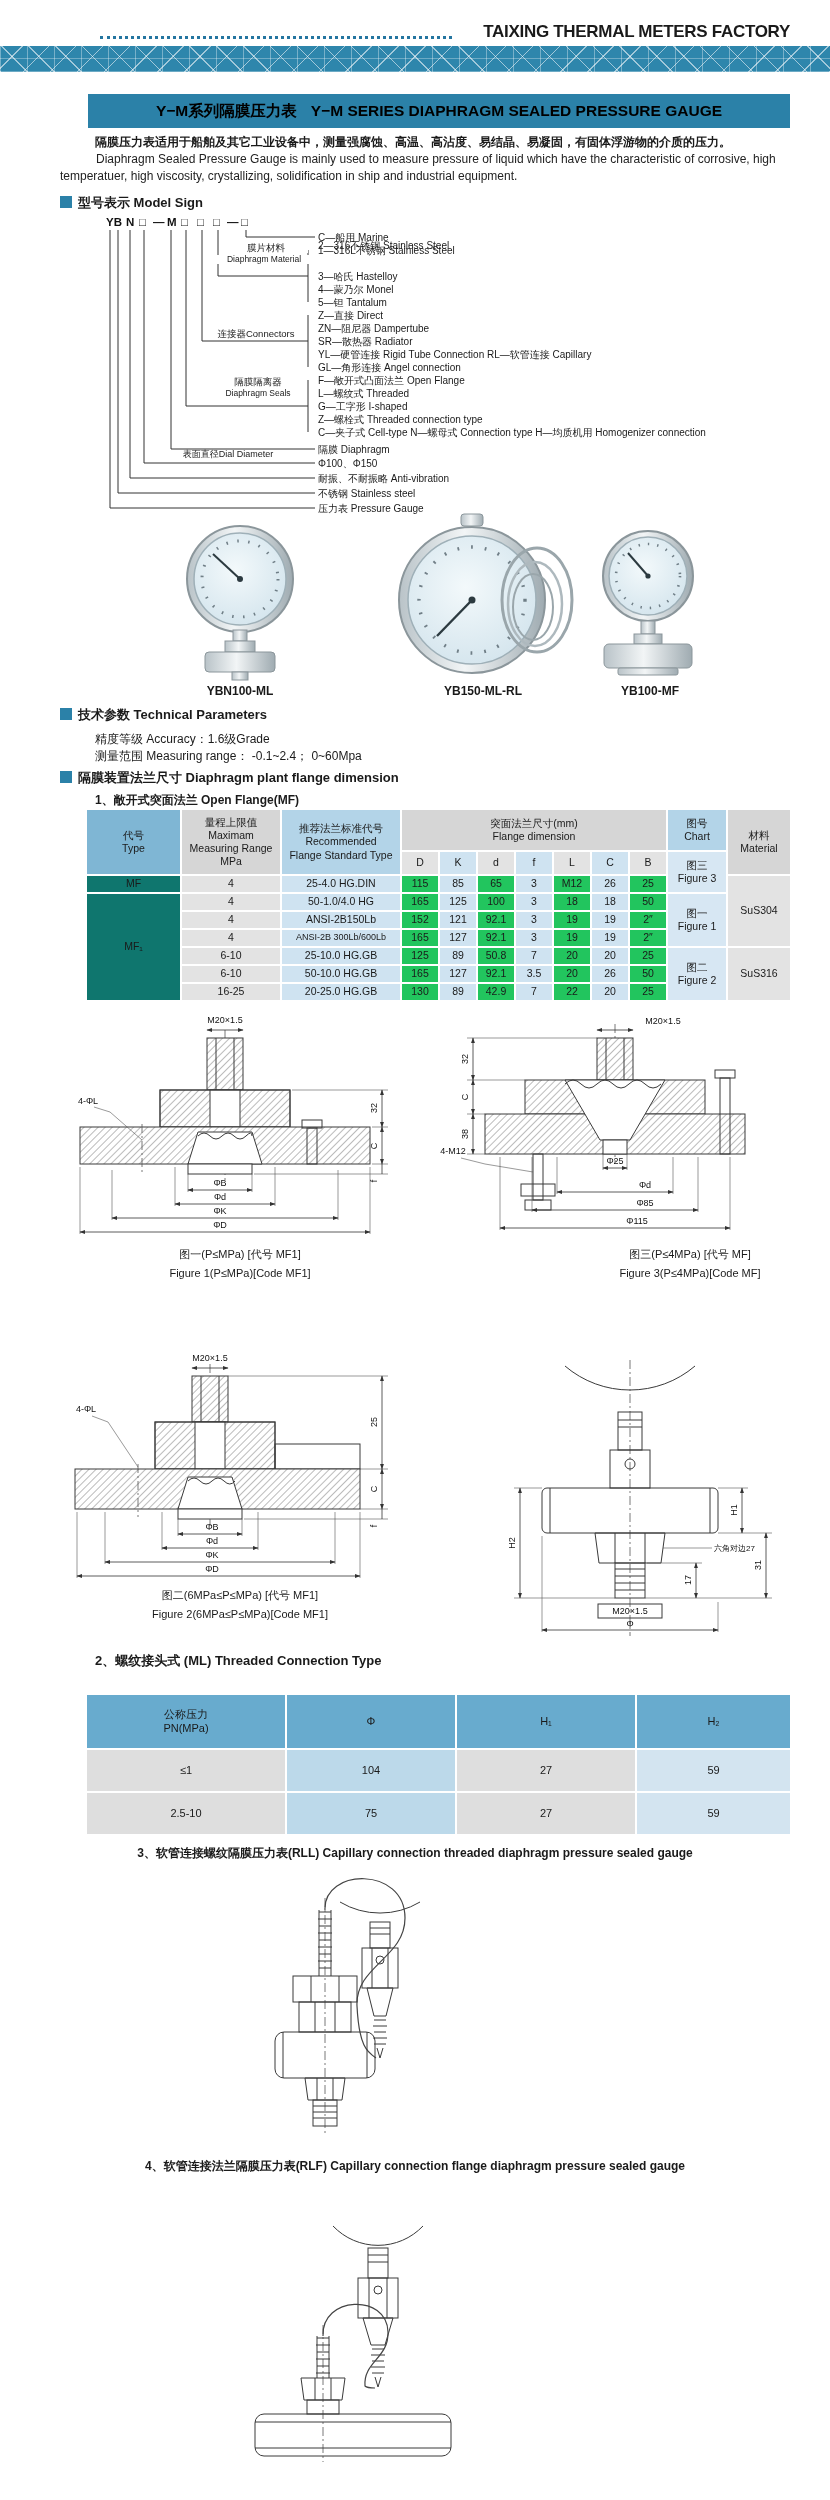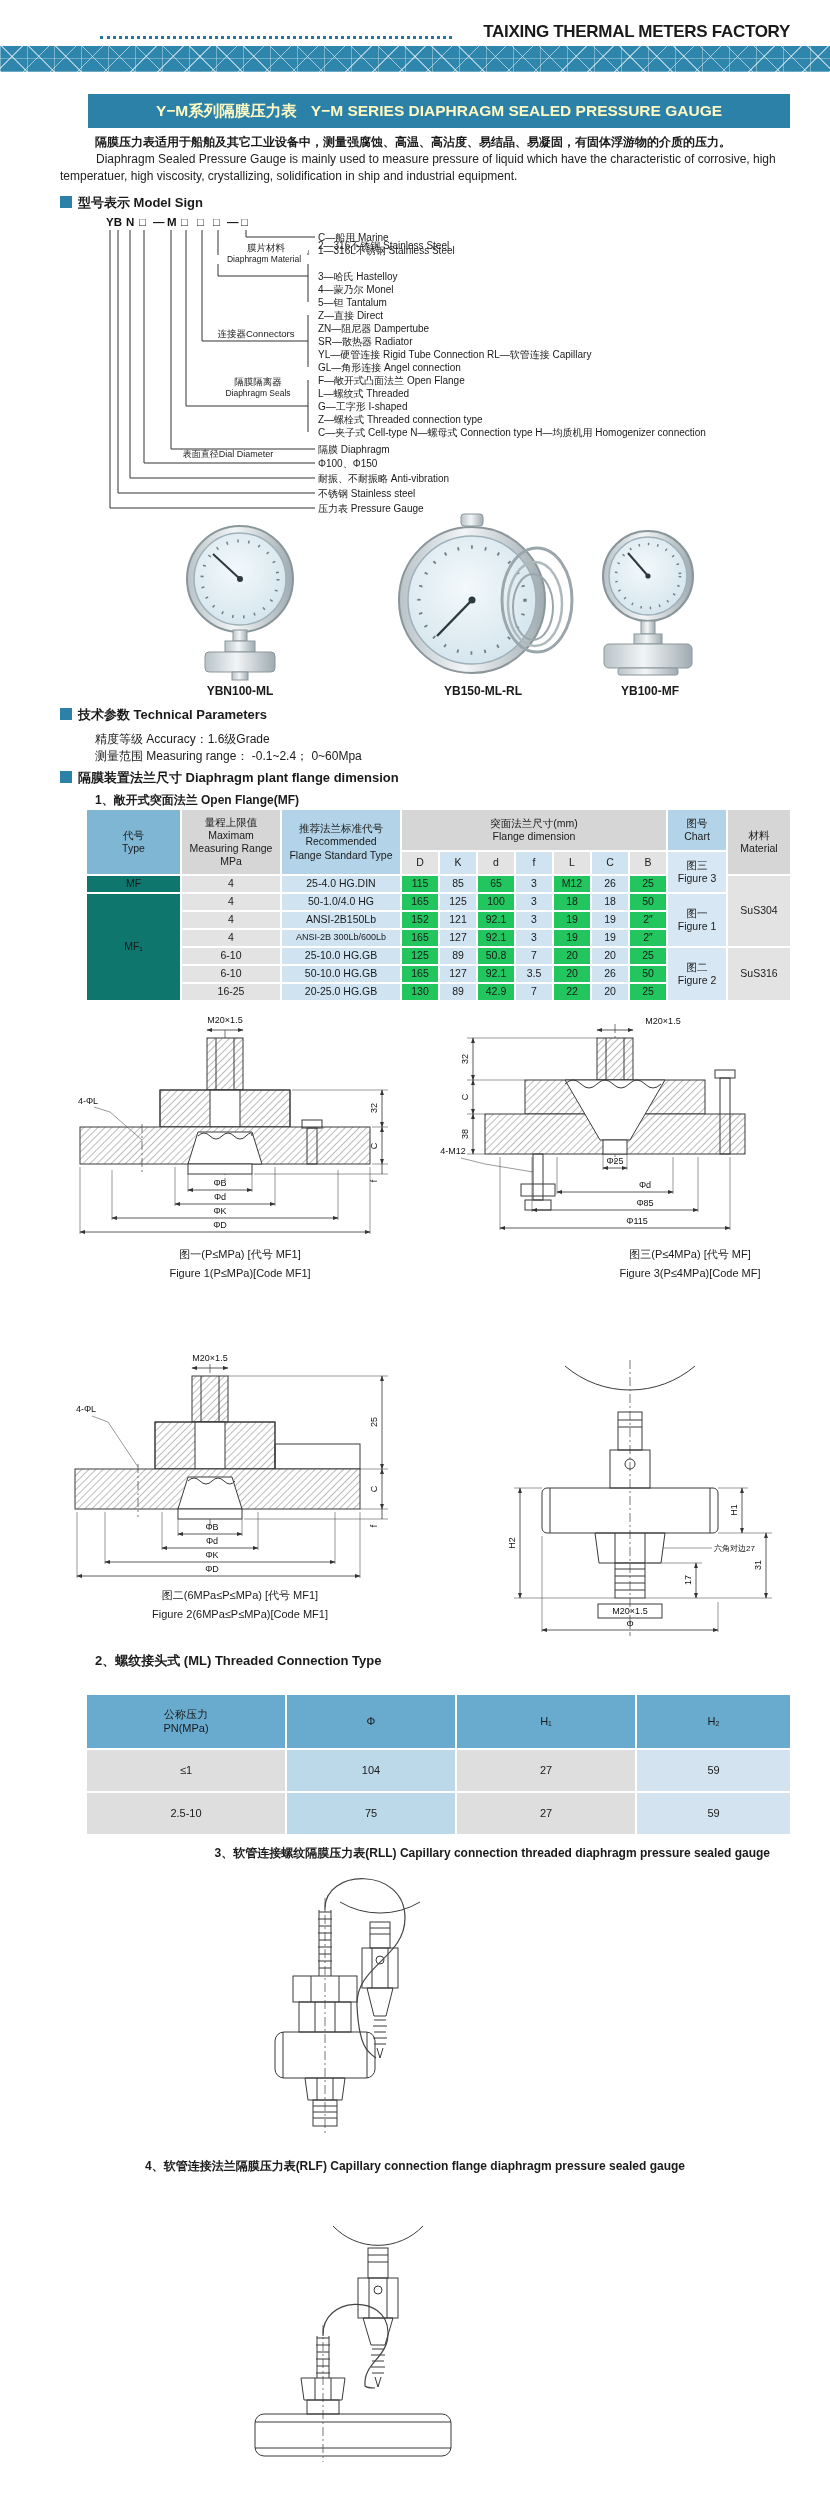--- a/index.html
+++ b/index.html
@@ -8,21 +8,21 @@
   .abs{position:absolute;}
   
   .factory{top:22px;left:455px;width:335px;text-align:right;font-size:17px;font-weight:bold;letter-spacing:-0.3px;}
   .dotline{top:36px;left:100px;width:352px;border-top:3px dotted #2475a0;height:0;}
   .xband{top:46px;left:0;width:830px;height:26px;background-color:#2e86ac;
     background-image:
       repeating-linear-gradient(45deg, rgba(255,255,255,.55) 0 1px, transparent 1px 19px),
       repeating-linear-gradient(-45deg, rgba(255,255,255,.55) 0 1px, transparent 1px 19px),
       repeating-linear-gradient(90deg, rgba(255,255,255,.35) 0 1px, transparent 1px 27px),
       repeating-linear-gradient(0deg, rgba(255,255,255,.3) 0 1px, transparent 1px 13px);}
-  .titlebar{top:94px;left:88px;width:702px;height:34px;background:#2b81a8;color:#fef9c3;
+  .titlebar{top:94px;left:88px;width:702px;height:34px;background:#2b81a8;color:#000000;
     text-align:center;line-height:34px;font-size:15.5px;font-weight:bold;}
   .titlebar span{margin:0 7px;}
   .intro-cn{top:134px;left:95px;width:700px;font-size:12px;font-weight:bold;}
   .intro-en{font-size:12px;color:#222;}
   .bullet{width:12px;height:12px;background:#2b81a8;}
   .sec-title{font-size:13px;font-weight:bold;}
   
   .ms-item{position:absolute;font-size:10px;white-space:nowrap;}
   .ms-glabel{position:absolute;text-align:center;background:#fff;line-height:1.1;}
   
@@ -563,21 +563,21 @@
     </tr>
     <tr style="height:43px">
       <td class="mlg">2.5-10</td>
       <td class="mlb">75</td>
       <td class="mlg">27</td>
       <td class="mlb2">59</td>
     </tr>
   </tbody>
     </table>
 
-  <div class="abs" style="top:1845px;left:60px;width:710px;text-align:right;font-size:12px;font-weight:bold">3、软管连接螺纹隔膜压力表(RLL) Capillary connection threaded diaphragm pressure sealed gauge</div>
+  <div class="abs" style="top:1845px;left:60px;width:710px;text-align:center;font-size:12px;font-weight:bold">3、软管连接螺纹隔膜压力表(RLL) Capillary connection threaded diaphragm pressure sealed gauge</div>
 
   <svg class="abs" style="top:1878px;left:255px" width="300" height="265">
     <line class="cl" x1="70" y1="20" x2="70" y2="258"></line>
     <path class="ol" d="M85,24 A78,78 0 0 0 165,24"></path>
     <rect class="ol" x="115" y="44" width="20" height="26"></rect>
     <line class="ol" x1="115" y1="50" x2="135" y2="50"></line>
       <line class="ol" x1="115" y1="56" x2="135" y2="56"></line>
     <rect class="ol" x="107" y="70" width="36" height="40"></rect>
     <line class="ol" x1="117" y1="70" x2="117" y2="110"></line>
       <line class="ol" x1="133" y1="70" x2="133" y2="110"></line>

